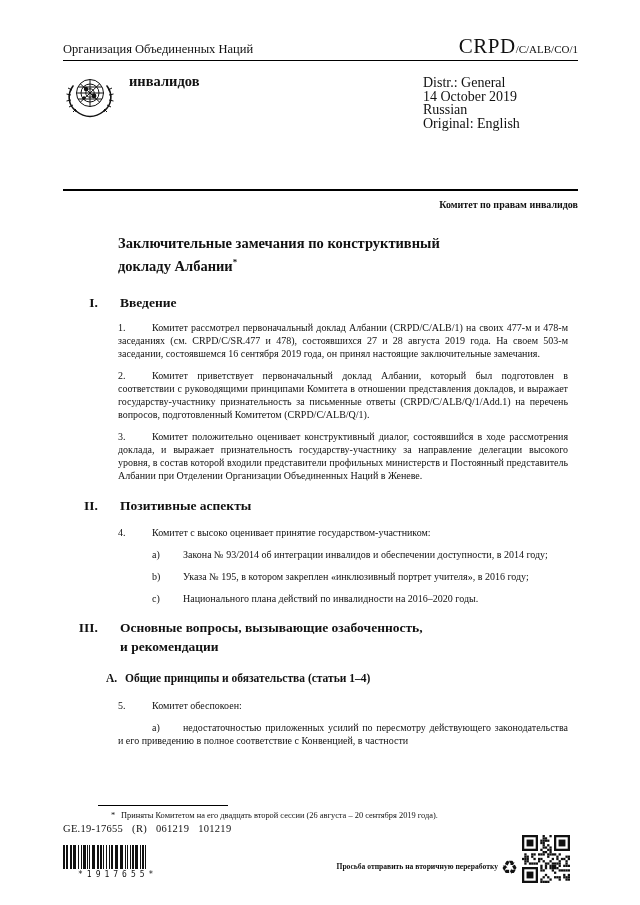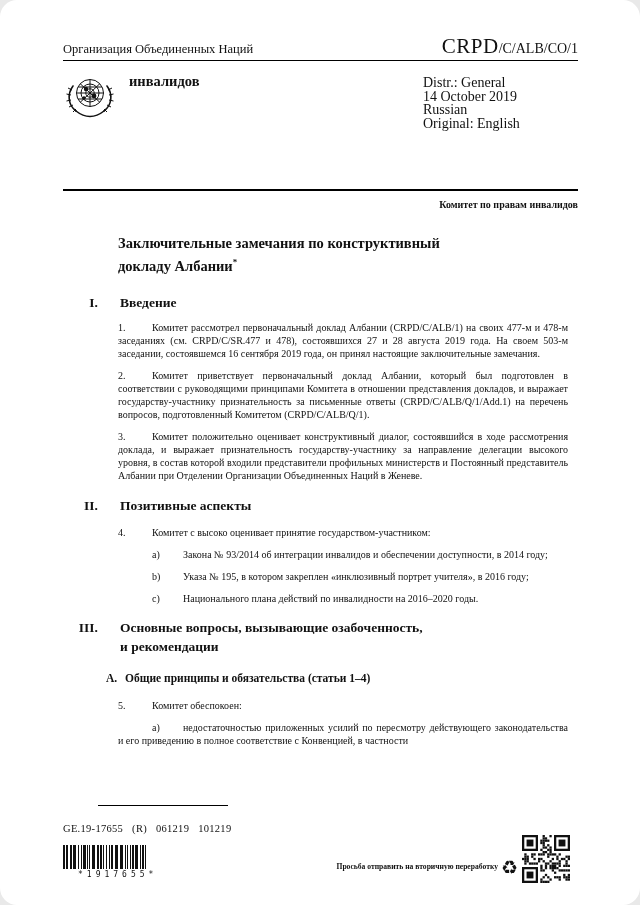--- a/index.html
+++ b/index.html
@@ -5,29 +5,28 @@
   html,body{margin:0;padding:0;background:#e9e9e9;}
   .page{
     position:relative;
     width:640px;height:905px;
     background:#fff;
     box-sizing:border-box;
     padding:36px 62px 0 63px;
     font-family:"Liberation Serif","DejaVu Serif",serif;
     color:#111;
     overflow:hidden;
-    border-radius:17px;
   }
   
   .hdr-row{display:flex;align-items:flex-end;justify-content:space-between;
     border-bottom:1.5px solid #000;padding-bottom:3px;}
   .org-name{font-size:12.5px;}
   .doc-symbol{white-space:nowrap;line-height:1;}
   .doc-symbol .big{font-size:21px;letter-spacing:.5px;}
-  .doc-symbol .small{font-size:14px;}
+  .doc-symbol .small{font-size:11px;}
   
   .masthead{position:relative;height:62px;margin-top:10px;}
   .emblem{position:absolute;left:0;top:1px;width:54px;height:48px;}
   .mast-title{position:absolute;left:66px;top:0;font-size:14.5px;font-weight:bold;line-height:20px;}
   .distr{position:absolute;left:360px;top:5px;font-size:14px;line-height:13.5px;}
   .rule2{border:0;border-top:2px solid #000;margin:56px 0 0 0;}
   
   .committee{margin-top:8px;font-size:10px;font-weight:bold;text-align:right;}
   .doc-title{margin:24px 0 0 55px;width:390px;font-size:14.5px;font-weight:bold;line-height:19px;}
   .doc-title sup{font-size:9px;}
@@ -136,20 +135,21 @@
     </span>
   </div>
   <div class="sub-head">
     <span class="sub-letter">A.</span>
     <span class="sub-title">Общие принципы и обязательства (статьи 1–4)</span>
   </div>
   <p class="para mt13"><span class="pnum">5.</span><span>Комитет обеспокоен:</span></p>
   <p class="item"><span class="ilet">a)</span><span>недостаточностью приложенных усилий по пересмотру действующего законодательства и его приведению в полное соответствие с Конвенцией, в частности</span></p>
 
   <hr class="fn-rule">
+  <div class="footnote"><span class="fn-marker">*</span><span>Приняты Комитетом на его двадцать второй сессии (26 августа – 20 сентября 2019 года).</span></div>
 
   <div class="ge-line">GE.19-17655 (R) 061219 101219</div>
 
   <svg class="barcode" viewBox="0 0 86 24" preserveAspectRatio="none">
       <rect x="0" y="0" width="2" height="24" fill="#111"></rect>
       <rect x="3" y="0" width="2" height="24" fill="#111"></rect>
       <rect x="7" y="0" width="2" height="24" fill="#111"></rect>
       <rect x="10" y="0" width="3" height="24" fill="#111"></rect>
       <rect x="15" y="0" width="1" height="24" fill="#111"></rect>
       <rect x="18" y="0" width="1" height="24" fill="#111"></rect>

